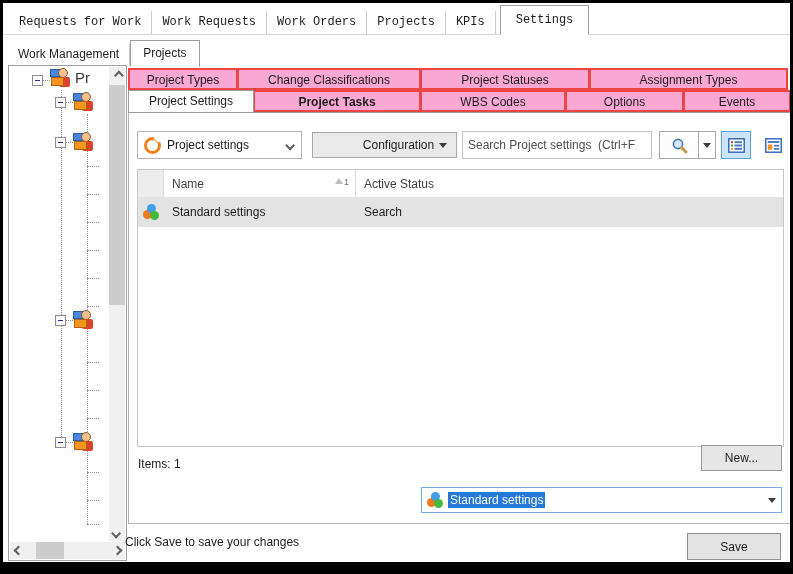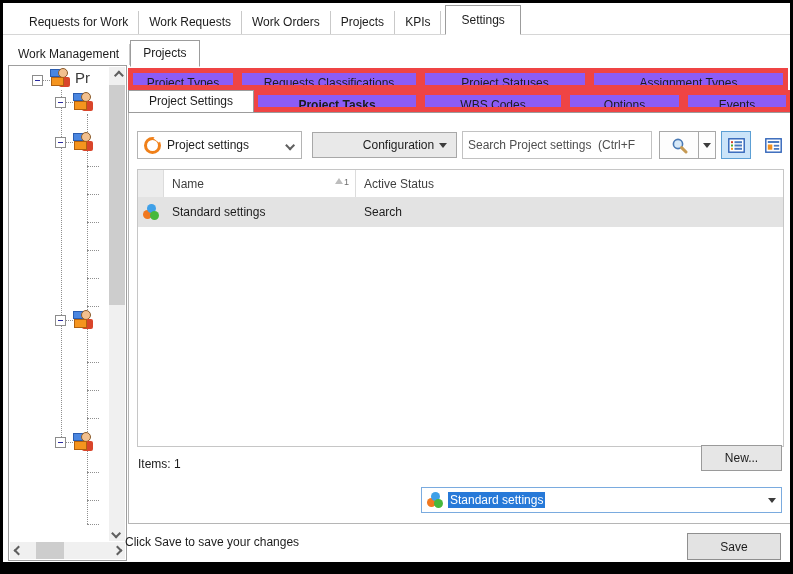--- a/index.html
+++ b/index.html
@@ -3,21 +3,21 @@
 <meta charset="utf-8">
 <style>
   html,body{margin:0;padding:0;}
   body{width:793px;height:574px;background:#000;position:relative;
        font-family:"Liberation Sans","DejaVu Sans",sans-serif;font-size:12px;color:#1c1c1c;
        -webkit-font-smoothing:antialiased;}
   #app{position:absolute;left:3px;top:3px;width:787px;height:559px;background:#fff;overflow:hidden;}
 
   
   .toptabs{position:absolute;left:0;top:0;right:0;height:31px;display:flex;align-items:flex-end;
-           border-bottom:1px solid #d6d6d6;background:#fff;padding-left:16px;}
+           border-bottom:1px solid #d6d6d6;background:#fff;padding-left:6px;font-family:Liberation Mono, monospace;}
   .toptab{height:23px;line-height:23px;padding:0 10px;border-right:1px solid #c9c9c9;white-space:nowrap;cursor:default;}
   .toptab.selected{height:28px;line-height:28px;margin-left:4px;margin-bottom:-1px;background:#fff;
            border:1px solid var(--tab-border);border-bottom:1px solid #fff;padding:0 15px;z-index:2;}
   .toptabs .filler{flex:1;border:none;}
 
   
   .subtabs{position:absolute;left:5px;top:36px;height:26px;display:flex;align-items:flex-end;z-index:2;}
   .subtab{height:21px;line-height:21px;padding:0 10px;border-right:1px solid #c9c9c9;white-space:nowrap;}
   .subtab.selected{height:25px;line-height:25px;border:1px solid var(--tab-border);border-bottom:1px solid #fff;
            margin-bottom:-2px;background:#fff;padding:0 12px;z-index:3;}
@@ -44,21 +44,21 @@
   .chev.down{transform:rotate(-45deg) translate(-1px,-1px);}
   .chev.left{transform:rotate(45deg);}
   .chev.right{transform:rotate(225deg);}
   .vthumb{position:absolute;left:0;width:16px;background:#cdcdcd;}
   .hthumb{position:absolute;top:0;height:17px;background:#cdcdcd;}
   .splitgrip{position:absolute;left:118px;top:297px;width:3px;height:22px;z-index:4;}
   .splitgrip i{display:block;width:3px;height:3px;background:#8a8a8a;margin-bottom:2px;}
 
   
   .rtabrow{position:absolute;left:125px;width:663px;height:22px;display:flex;}
-  .rtab{box-sizing:border-box;border:5px solid #ef4444;margin-left:-1px;background:#8b5cf6;
+  .rtab{box-sizing:border-box;border:2px solid #ef4444;margin-left:-1px;background:#f9a8d4;
         text-align:center;line-height:20px;white-space:nowrap;overflow:hidden;}
   .rtab:first-child{margin-left:0;}
   .rtab.selected{background:#fff;border:1px solid var(--tab-border);height:23px;z-index:3;position:relative;}
 
   
   .contentbox{position:absolute;left:125px;top:109px;width:663px;height:412px;box-sizing:border-box;
               border:1px solid #b5b5b5;border-top:1px solid var(--tab-border);background:#fff;}
 
   .combo1{position:absolute;left:8px;top:18px;width:165px;height:28px;box-sizing:border-box;border:1px solid #b4b4b4;
           background:#fff;display:flex;align-items:center;padding:0 6px;gap:6px;}
@@ -217,21 +217,21 @@
 
   <div class="splitgrip">
       <i></i>
       <i></i>
       <i></i>
       <i></i>
     </div>
 
   <div class="rtabrow" style="top:65px;">
     <div class="rtab" style="width:110px;">Project Types</div>
-    <div class="rtab" style="width:184px;">Requests Classifications</div>
+    <div class="rtab" style="width:184px;">Change Classifications</div>
     <div class="rtab" style="width:170px;">Project Statuses</div>
     <div class="rtab" style="width:199px;">Assignment Types</div>
   </div>
   <div class="rtabrow" style="top:87px;">
     <div class="rtab selected" style="width:126px;">Project Settings</div>
     <div class="rtab" style="width:168px;font-weight:bold;">Project Tasks</div>
     <div class="rtab" style="width:146px;">WBS Codes</div>
     <div class="rtab" style="width:119px;">Options</div>
     <div class="rtab" style="width:108px;">Events</div>
   </div>

